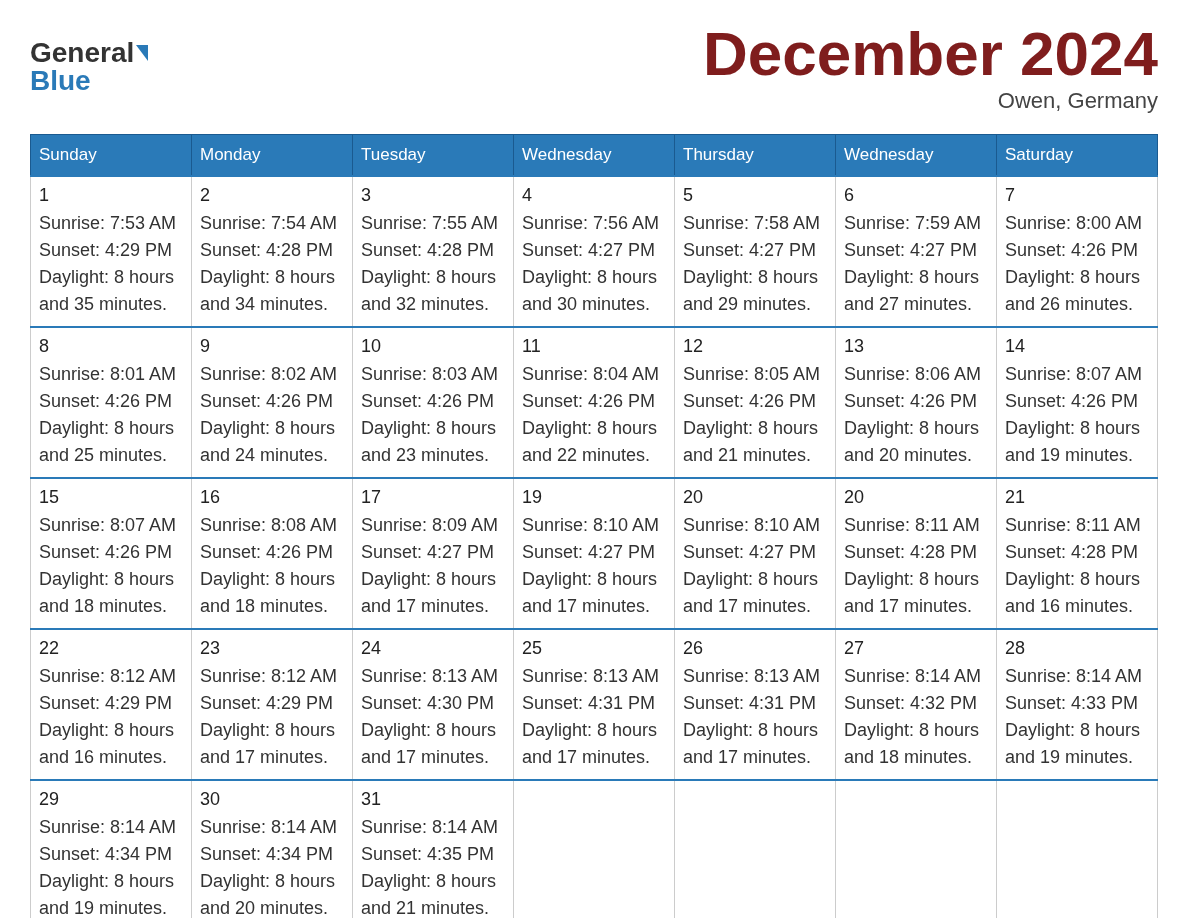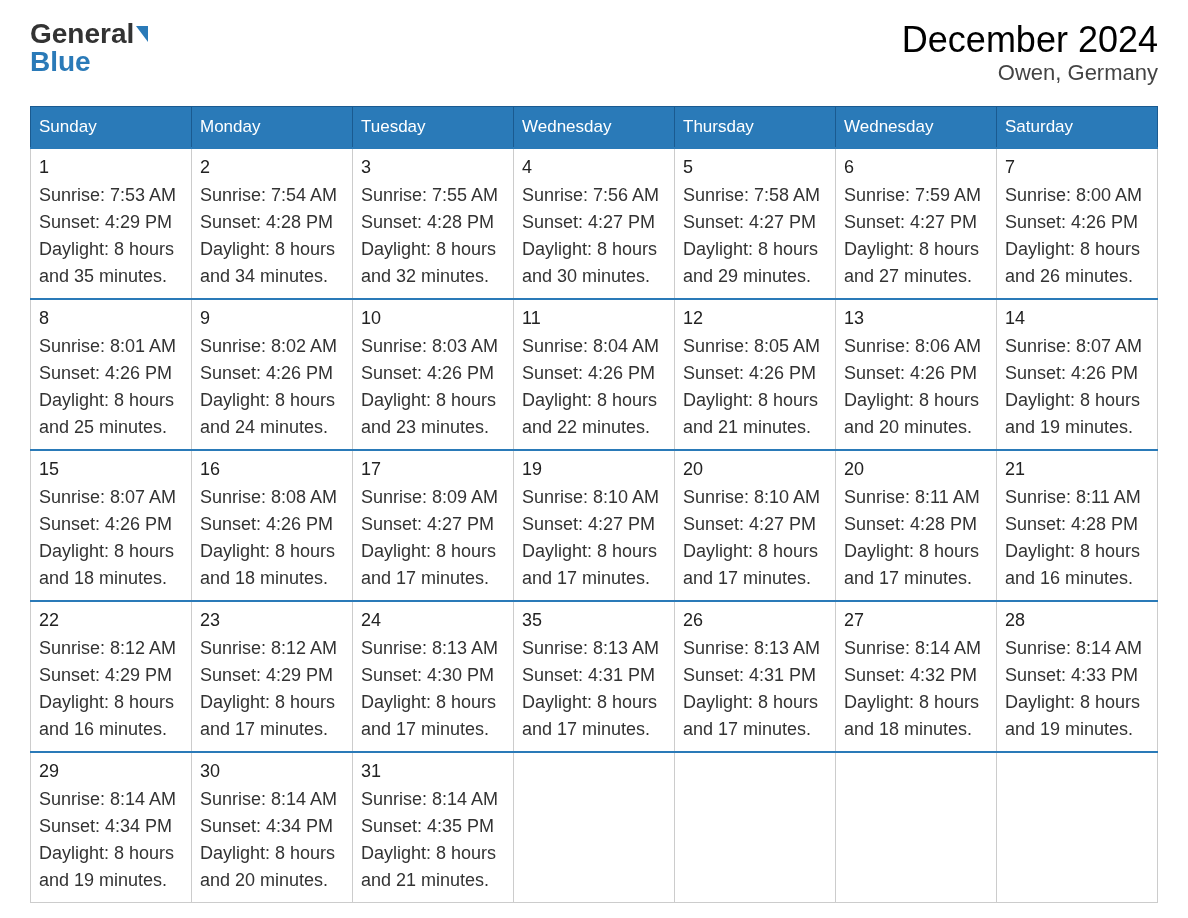--- a/index.html
+++ b/index.html
@@ -6,21 +6,21 @@
     body {
       font-family: Arial, sans-serif;
       background: #fff;
       width: 1188px;
       min-height: 918px;
       padding: 20px 30px;
     }
     .header {
       display: flex;
       justify-content: space-between;
-      align-items: flex-start;
+      align-items: center;
       margin-bottom: 20px;
     }
     .logo {
       display: flex;
       flex-direction: column;
       align-items: flex-start;
     }
     .logo-general {
       font-size: 28px;
       font-weight: bold;
@@ -44,23 +44,23 @@
       vertical-align: middle;
     }
     .logo-row {
       display: flex;
       align-items: center;
     }
     .title-area {
       text-align: right;
     }
     .month-title {
-      font-size: 36px;
-      font-weight: normal;
-      color: #000000;
+      font-size: 62px;
+      font-weight: bold;
+      color: #7f1d1d;
       line-height: 1.1;
     }
     .location {
       font-size: 22px;
       color: #444;
     }
     .calendar {
       width: 100%;
       border-collapse: collapse;
       padding-left: 48px;
@@ -229,21 +229,21 @@
         </td>
         <td>
           <span class="day-num">23</span>
           <div class="day-info">Sunrise: 8:12 AM<br>Sunset: 4:29 PM<br>Daylight: 8 hours and 17 minutes.</div>
         </td>
         <td>
           <span class="day-num">24</span>
           <div class="day-info">Sunrise: 8:13 AM<br>Sunset: 4:30 PM<br>Daylight: 8 hours and 17 minutes.</div>
         </td>
         <td>
-          <span class="day-num">35</span>
+          <span class="day-num">25</span>
           <div class="day-info">Sunrise: 8:13 AM<br>Sunset: 4:31 PM<br>Daylight: 8 hours and 17 minutes.</div>
         </td>
         <td>
           <span class="day-num">26</span>
           <div class="day-info">Sunrise: 8:13 AM<br>Sunset: 4:31 PM<br>Daylight: 8 hours and 17 minutes.</div>
         </td>
         <td>
           <span class="day-num">27</span>
           <div class="day-info">Sunrise: 8:14 AM<br>Sunset: 4:32 PM<br>Daylight: 8 hours and 18 minutes.</div>
         </td>

